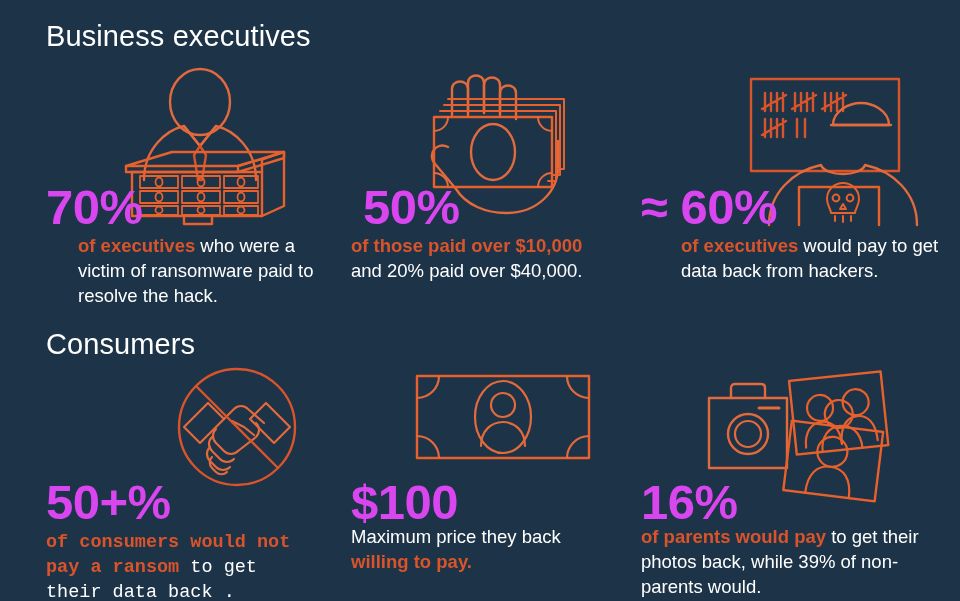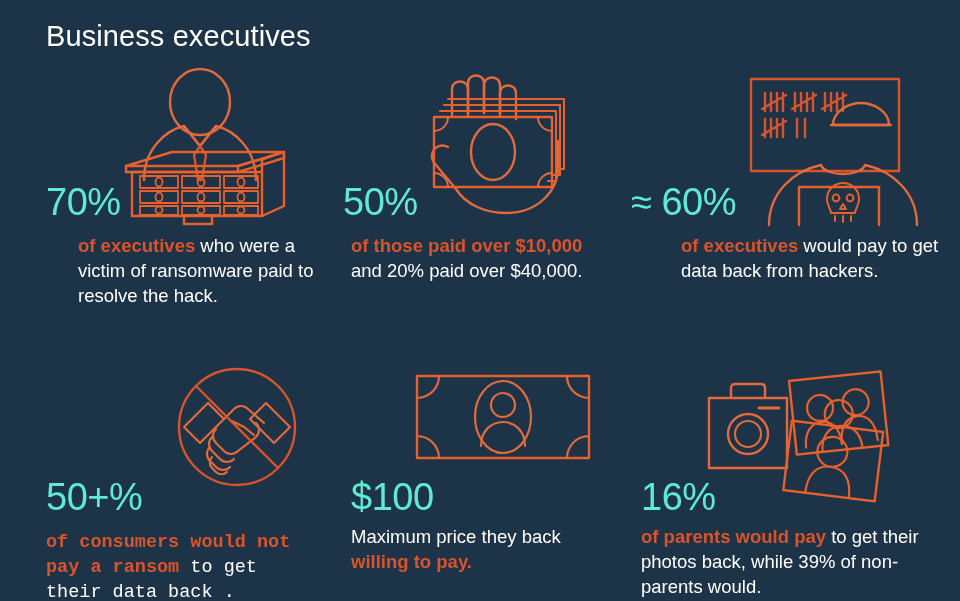--- a/index.html
+++ b/index.html
@@ -21,23 +21,23 @@
   }
   #title-exec { left: 46px; top: 20px; }
   #title-cons { left: 46px; top: 328px; }
 
   .cell { position: absolute; width: 300px; }
   .icon-wrap { position: absolute; }
   .icon-wrap svg { display: block; overflow: visible; }
 
   .stat-number {
     position: absolute;
-    color: #5eead4;
-    font-size: 38px;
-    font-weight: 400;
+    color: #d946ef;
+    font-size: 49px;
+    font-weight: 700;
     line-height: 1;
     letter-spacing: -0.5px;
     white-space: nowrap;
     z-index: 3;
   }
   .stat-text {
     position: absolute;
     color: #ffffff;
     font-size: 18.5px;
     line-height: 25px;
@@ -55,20 +55,21 @@
   #cell-cons-2 { left: 305px; top: 360px; }
   #cell-cons-3 { left: 595px; top: 360px; }
 </style>
 </head>
 <body>
 
 <div class="page">
 
   <div class="section-title" id="title-exec">Business executives</div>
 
+  <div class="section-title" id="title-cons">Consumers</div>
 
   <div class="cell" id="cell-exec-1">
     <div class="icon-wrap" style="left:112px; top:5px;">
       <svg width="180" height="165" viewBox="0 0 180 165" fill="none" stroke="#d9542b" stroke-width="2.4" stroke-linecap="round" stroke-linejoin="round">
 
         <ellipse cx="88" cy="42" rx="30" ry="33" stroke="#e26a3c"></ellipse>
 
         <path d="M32 120 C32 88 55 70 72 66 L88 86 L104 66 C121 70 144 88 144 120" stroke="#e26a3c"></path>
 
         <path d="M72 66 L88 86 L104 66" stroke="#e26a3c"></path>
@@ -137,21 +138,21 @@
         </g>
 
         <rect x="24" y="54" width="118" height="70" stroke="#e8612c"></rect>
         <ellipse cx="83" cy="89" rx="22" ry="28" stroke="#e26a3c"></ellipse>
         <path d="M24 68 A14 14 0 0 0 38 54" stroke="#e26a3c" stroke-width="2"></path>
         <path d="M128 54 A14 14 0 0 0 142 68" stroke="#e26a3c" stroke-width="2"></path>
         <path d="M24 110 A14 14 0 0 1 38 124" stroke="#e26a3c" stroke-width="2"></path>
         <path d="M142 110 A14 14 0 0 0 128 124" stroke="#e26a3c" stroke-width="2"></path>
       </svg>
     </div>
-    <div class="stat-number" style="left:38px; top:128px;">50%</div>
+    <div class="stat-number" style="left:58px; top:128px;">50%</div>
     <div class="stat-text" style="left:46px; top:178px;">
       <b>of those paid over $10,000</b><span> and 20% paid over $40,000.</span>
     </div>
   </div>
 
   <div class="cell" id="cell-exec-3">
     <div class="icon-wrap" style="left:132px; top:20px;">
       <svg width="190" height="150" viewBox="0 0 190 150" fill="none" stroke="#e8612c" stroke-width="2.4" stroke-linecap="round" stroke-linejoin="round">
 
         <rect x="24" y="4" width="148" height="92" stroke="#d9542b"></rect>
@@ -178,21 +179,21 @@
         <g stroke="#e8612c" stroke-width="2">
           <path d="M100 124 C100 114 108 108 116 108 C124 108 132 114 132 124
                    C132 131 128 134 128 138 L104 138 C104 134 100 131 100 124 Z"></path>
           <circle cx="109" cy="123" r="3.4"></circle>
           <circle cx="123" cy="123" r="3.4"></circle>
           <path d="M116 129 L113 134 L119 134 Z"></path>
           <path d="M108 141 L108 146 M116 141 L116 147 M124 141 L124 146"></path>
         </g>
       </svg>
     </div>
-    <div class="stat-number" style="left:36px; top:128px;">≈ 60%</div>
+    <div class="stat-number" style="left:46px; top:128px;">≈ 60%</div>
     <div class="stat-text" style="left:46px; top:178px;margin-left:40px;">
       <b>of executives</b><span> would pay to get data back from hackers.</span>
     </div>
   </div>
 
   <div class="cell" id="cell-cons-1">
     <div class="icon-wrap" style="left:172px; top:5px;">
       <svg width="140" height="130" viewBox="0 0 140 130" fill="none" stroke="#d9542b" stroke-width="2.4" stroke-linecap="round" stroke-linejoin="round">
         <circle cx="65" cy="62" r="58"></circle>
 

